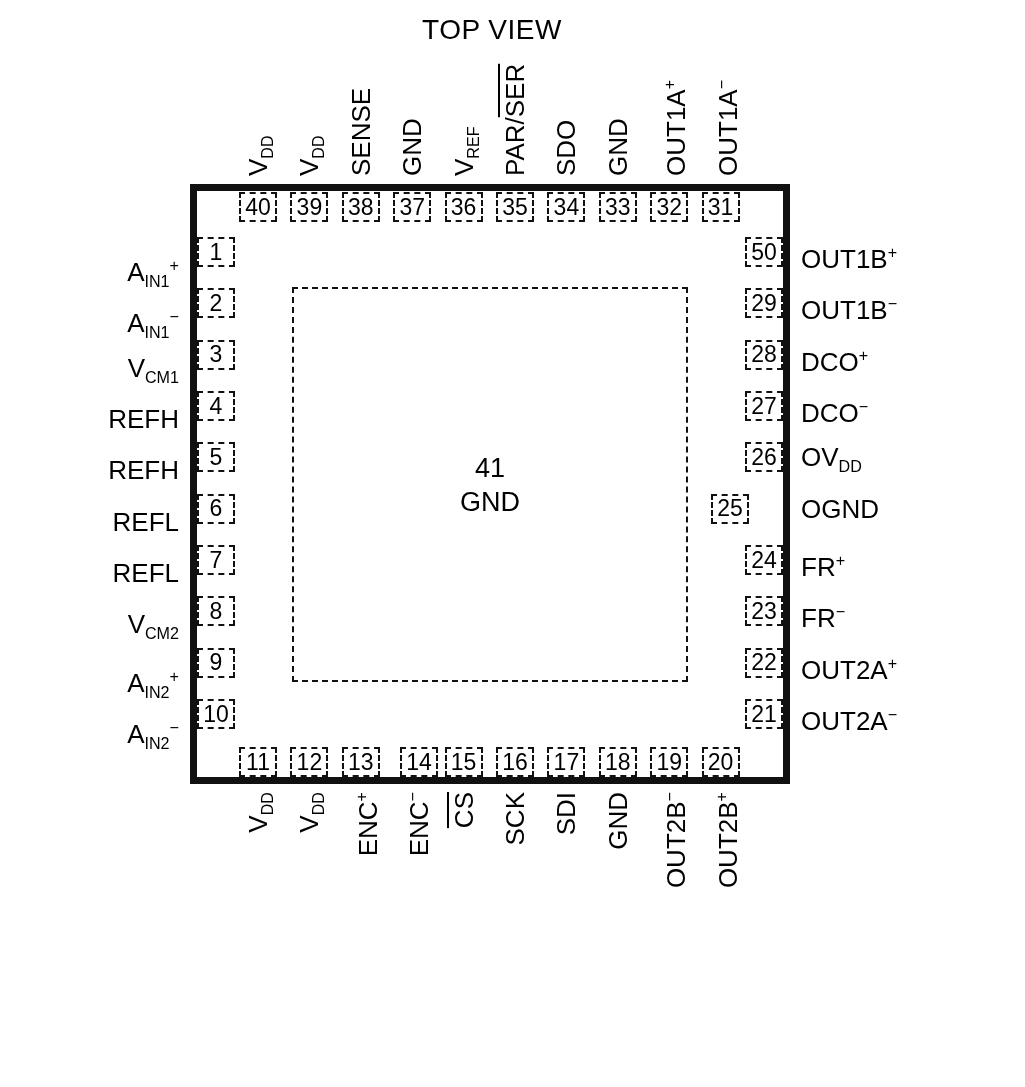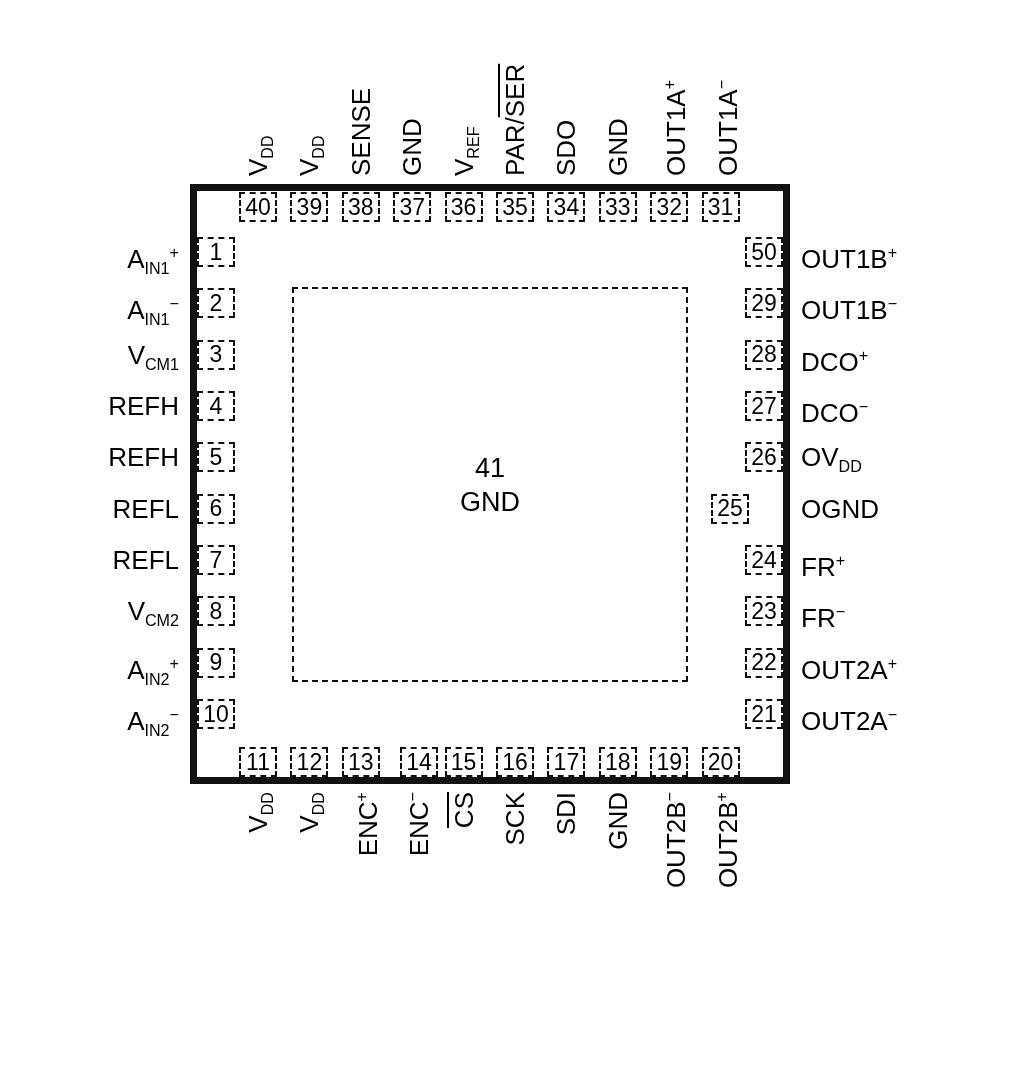--- a/index.html
+++ b/index.html
@@ -22,40 +22,41 @@
     border: 2px dashed #111;
     display: flex; flex-direction: column; align-items: center; justify-content: center;
     font-size: 27px; line-height: 34px;
   }
   .pinbox {
     position: absolute; width: 38px; height: 30px; border: 2px dashed #111;
     display: flex; align-items: center; justify-content: center;
     font-size: 23px; background: #fff;
   }
   .hlab { position: absolute; height: 32px; line-height: 32px; font-size: 26px; white-space: nowrap; }
-  .hlab.l { width: 160px; text-align: right; }
+  .hlab.l { width: 160px; text-align: right; margin-top: 13px; }
   .vlab {
     position: absolute; width: 160px; height: 30px; line-height: 30px;
     font-size: 26px; white-space: nowrap;
     transform: rotate(-90deg); transform-origin: 0 0;
   }
   .vlab.b { text-align: right; }
   sub { font-size: 0.62em; }
   sup { font-size: 0.62em; }
   .ovl { text-decoration: overline; }
   .footer {
     position: absolute; top: 918px; left: 0; width: 984px;
     text-align: center; font-size: 26px; line-height: 34px;
   }
   .footer .sm { font-size: 25px; }
 </style>
 </head>
 <body>
 
 <div id="stage">
+  <div class="title">TOP VIEW</div>
 
   <div class="package"></div>
 
   <div class="pad">
     <div>41</div>
     <div>GND</div>
   </div>
 
   <div id="pins">
       <div class="pinbox" style="left: 239px; top: 192px;">

